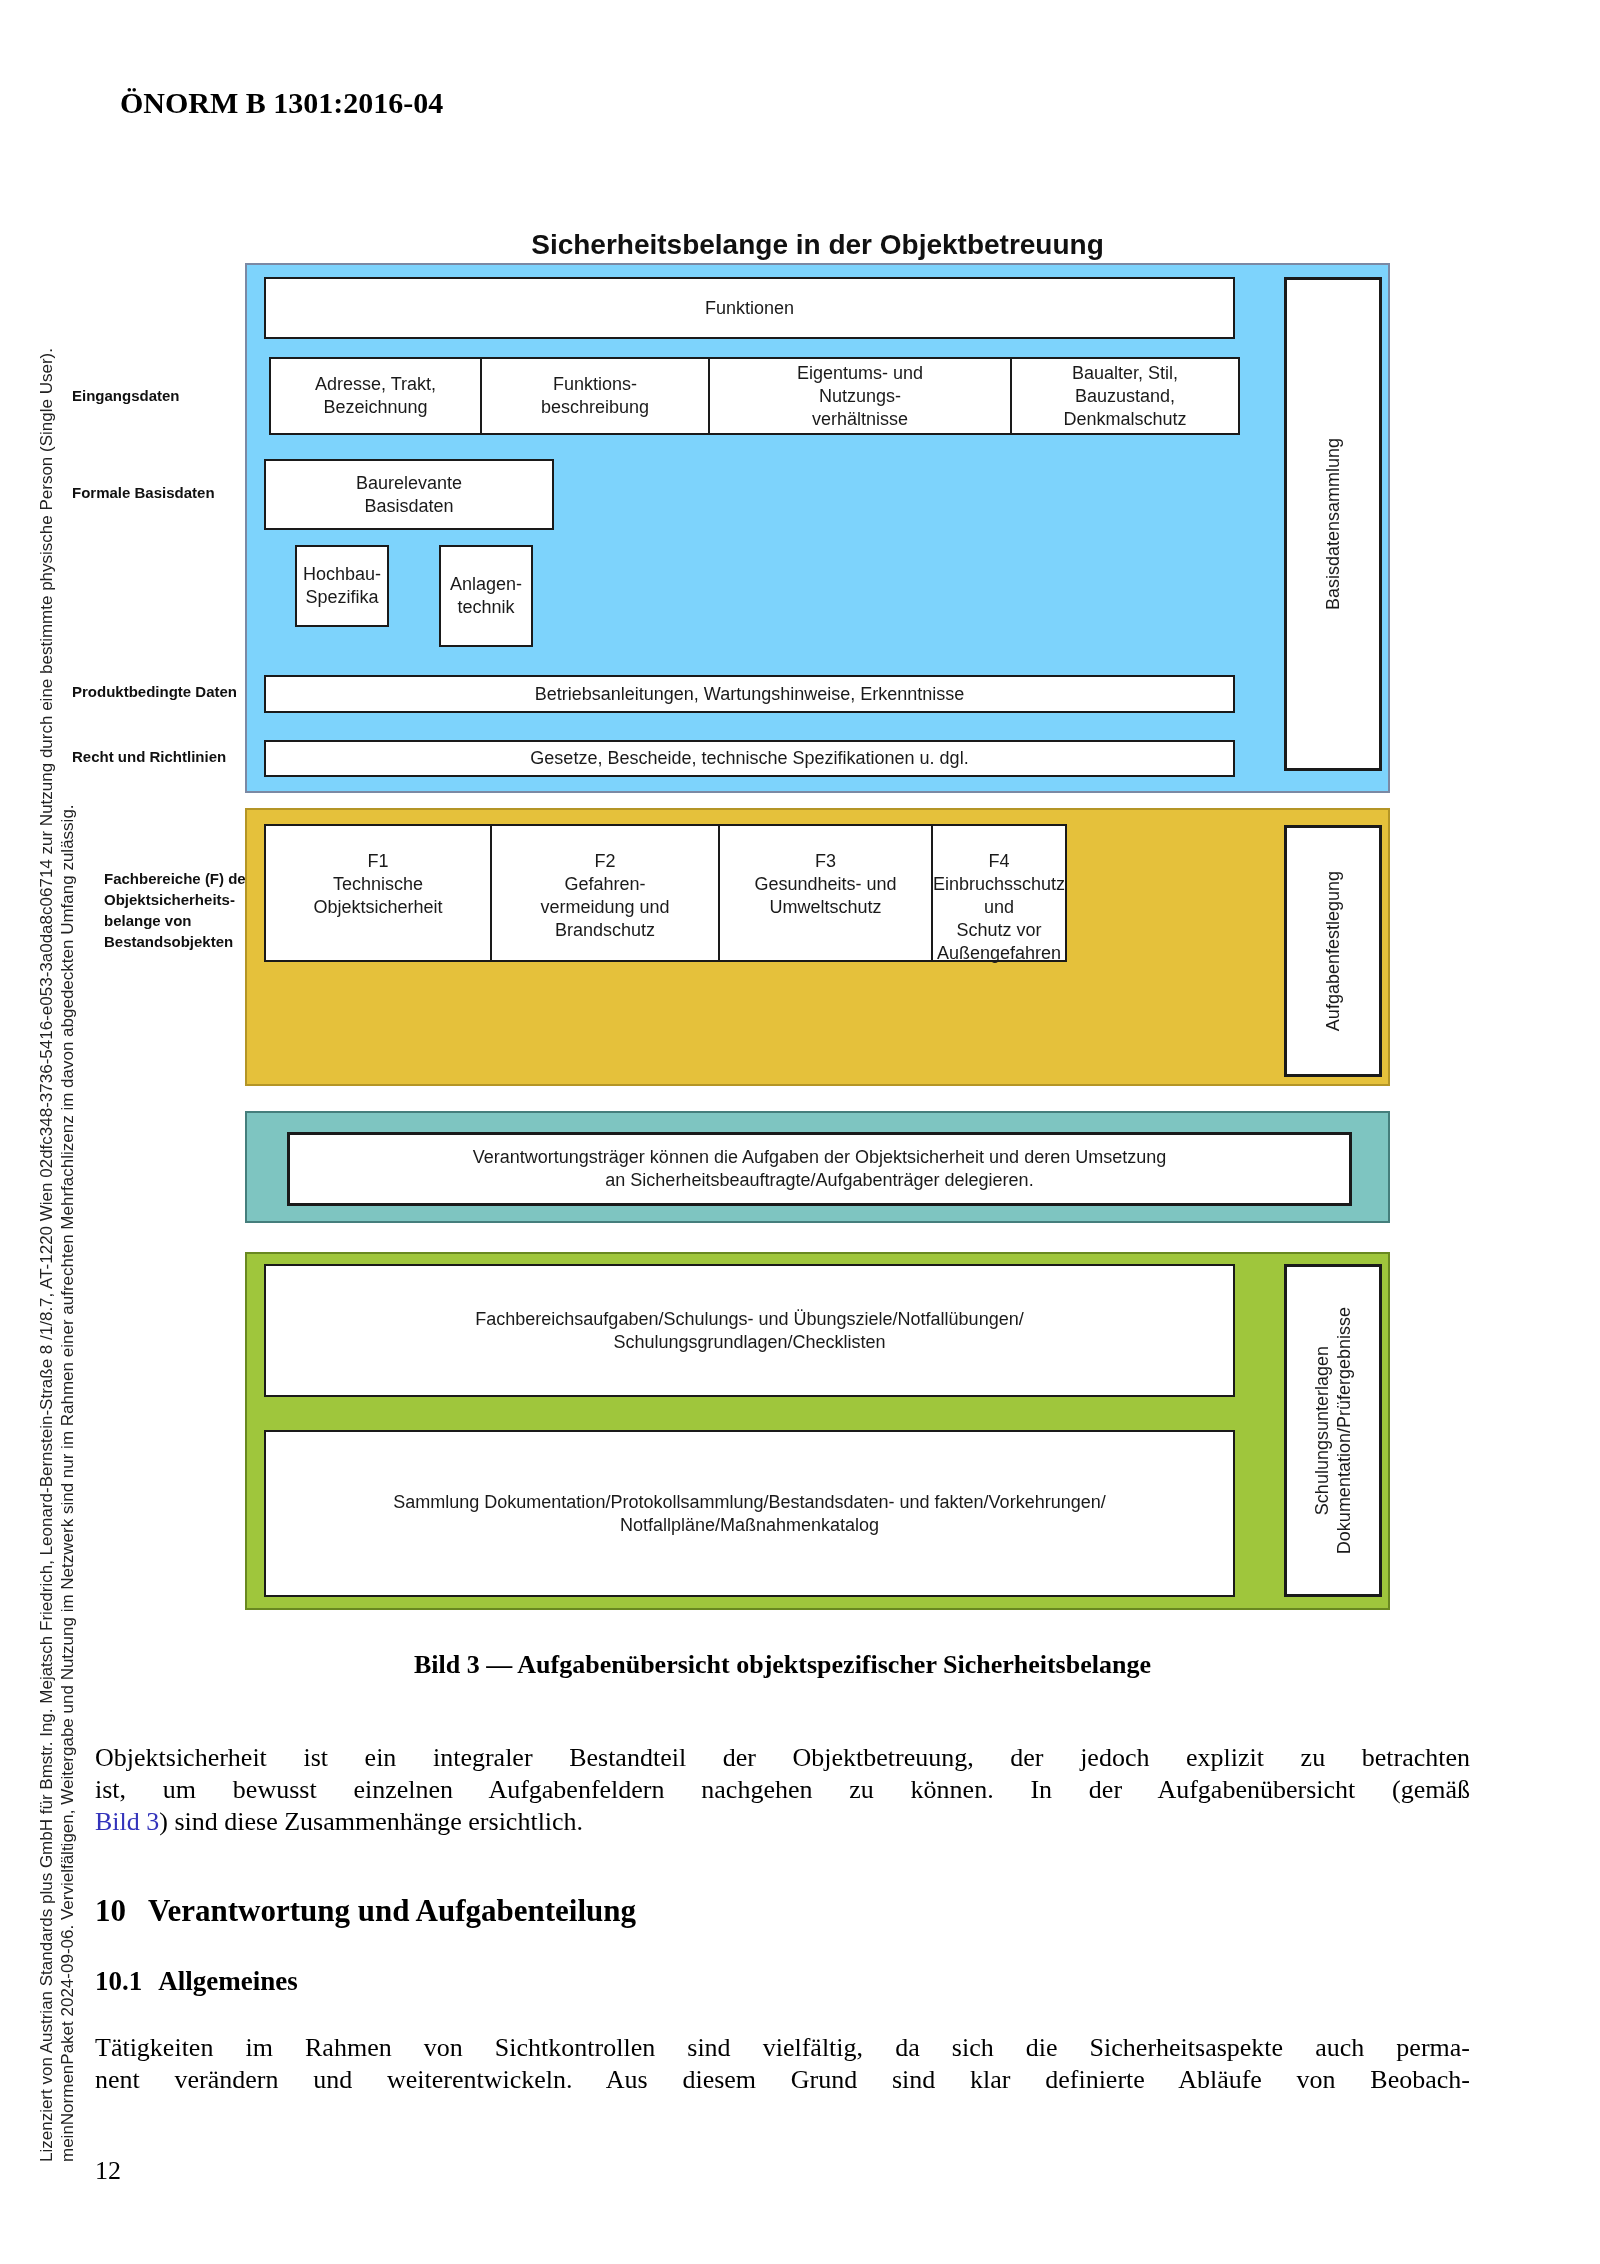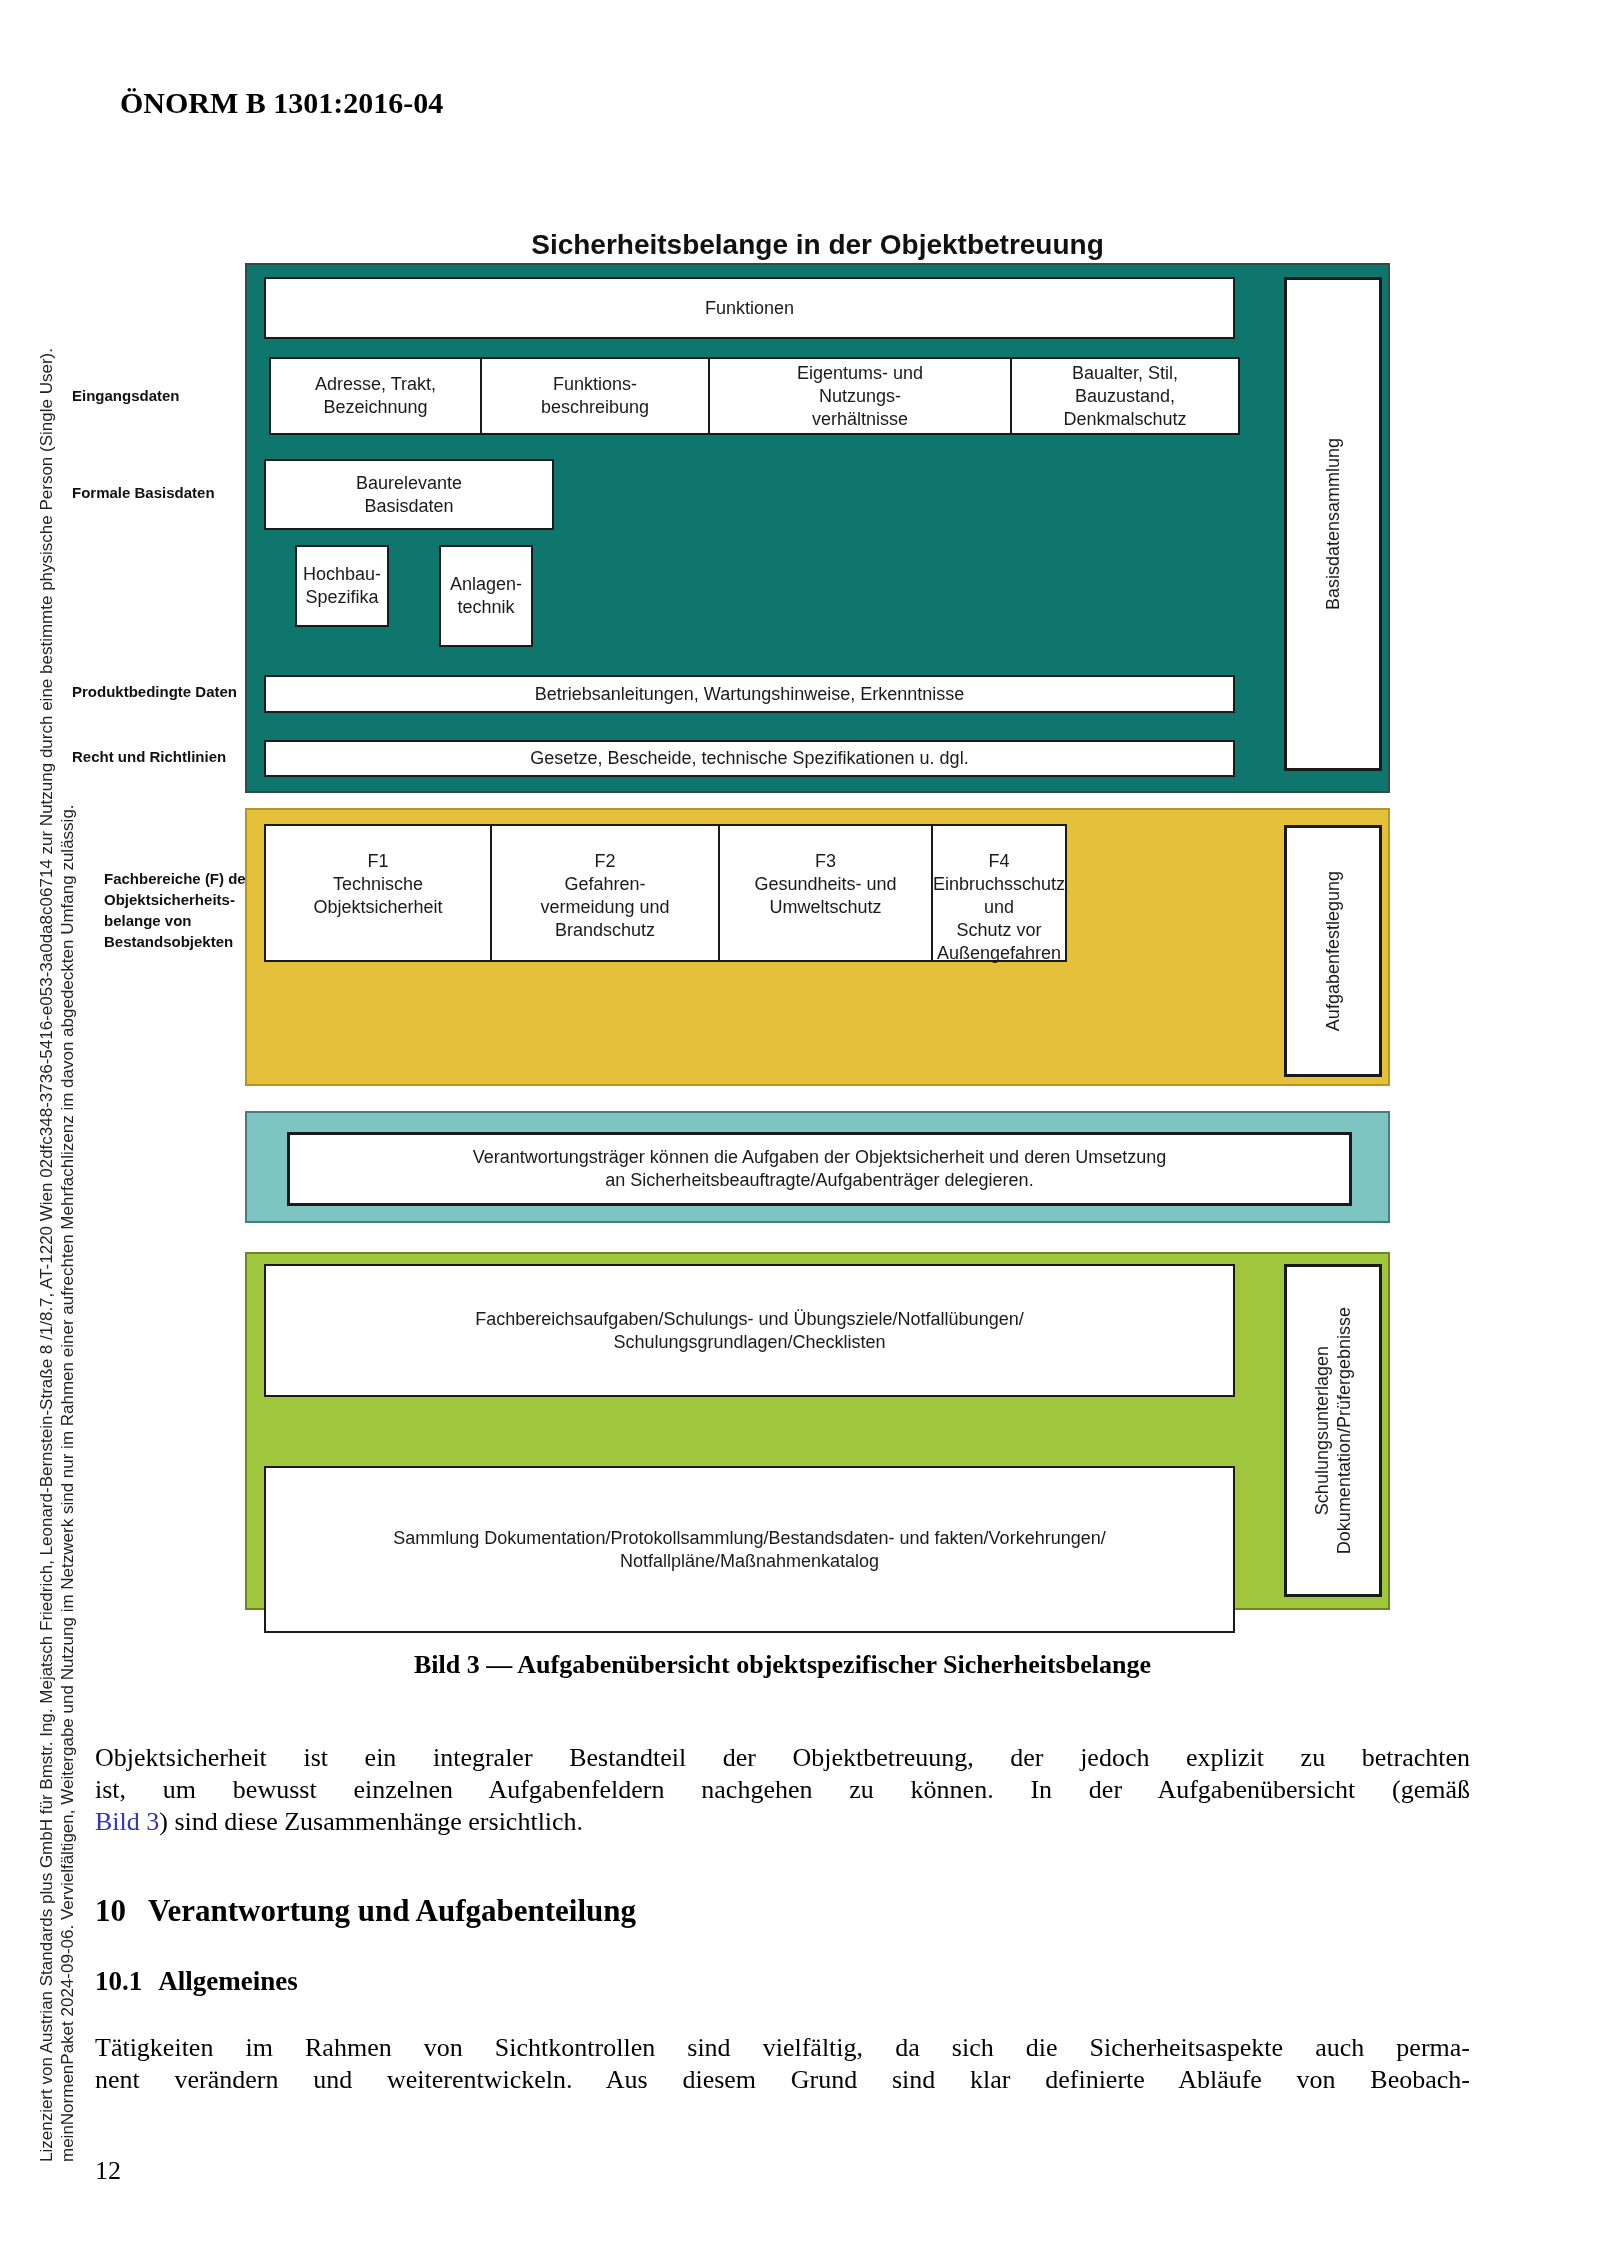--- a/index.html
+++ b/index.html
@@ -21,21 +21,21 @@
     position:absolute; left:120px; top:86px;
     font-family:"Liberation Serif", serif; font-weight:bold; font-size:30px; color:#000;
   }
 
   .dtitle {
     position:absolute; left:245px; top:229px; width:1145px;
     text-align:center; font-weight:bold; font-size:28px; color:#111;
   }
 
   .sec { position:absolute; }
-  .sec-red    { left:245px; top:263px;  width:1145px; height:530px; background:#0f766e; border:2px solid rgba(120,0,0,.35); box-sizing:border-box; }
+  .sec-red    { left:245px; top:263px;  width:1145px; height:530px; background:#7dd3fc; border:2px solid rgba(120,0,0,.35); box-sizing:border-box; }
   .sec-yellow { left:245px; top:808px;  width:1145px; height:278px; background:#e5c13b; border:2px solid rgba(90,70,0,.35);  box-sizing:border-box; }
   .sec-teal   { left:245px; top:1111px; width:1145px; height:112px; background:#7ec5c1; border:2px solid rgba(0,40,40,.45);  box-sizing:border-box; }
   .sec-green  { left:245px; top:1252px; width:1145px; height:358px; background:#9fc63c; border:2px solid rgba(40,60,0,.45);  box-sizing:border-box; }
 
   .wbox {
     position:absolute; background:#fff; border:2px solid #1a1a1a; box-sizing:border-box;
     display:flex; align-items:center; justify-content:center;
     text-align:center; white-space:pre-line;
     font-size:18px; line-height:23px; color:#1a1a1a;
   }
@@ -146,21 +146,21 @@
   </div>
 
   <div class="sec sec-teal">
     <div class="wbox" style="left:40px; top:19px; width:1065px; height:74px; border-width:3px;">Verantwortungsträger können die Aufgaben der Objektsicherheit und deren Umsetzung
 an Sicherheitsbeauftragte/Aufgabenträger delegieren.</div>
   </div>
 
   <div class="sec sec-green">
     <div class="wbox" style="left:17px; top:10px; width:971px; height:133px;">Fachbereichsaufgaben/Schulungs- und Übungsziele/Notfallübungen/
 Schulungsgrundlagen/Checklisten</div>
-    <div class="wbox" style="left:17px; top:176px; width:971px; height:167px;margin-top:36px;">Sammlung Dokumentation/Protokollsammlung/Bestandsdaten- und fakten/Vorkehrungen/
+    <div class="wbox" style="left:17px; top:176px; width:971px; height:167px;">Sammlung Dokumentation/Protokollsammlung/Bestandsdaten- und fakten/Vorkehrungen/
 Notfallpläne/Maßnahmenkatalog</div>
     <div class="sidebox" style="left:1037px; top:10px; width:98px; height:333px;">
       <div class="vtext">Schulungsunterlagen
 Dokumentation/Prüfergebnisse</div>
     </div>
   </div>
 
   <div class="caption">Bild 3 — Aufgabenübersicht objektspezifischer Sicherheitsbelange</div>
 
   <div class="bodytext" style="top:1742px;">

